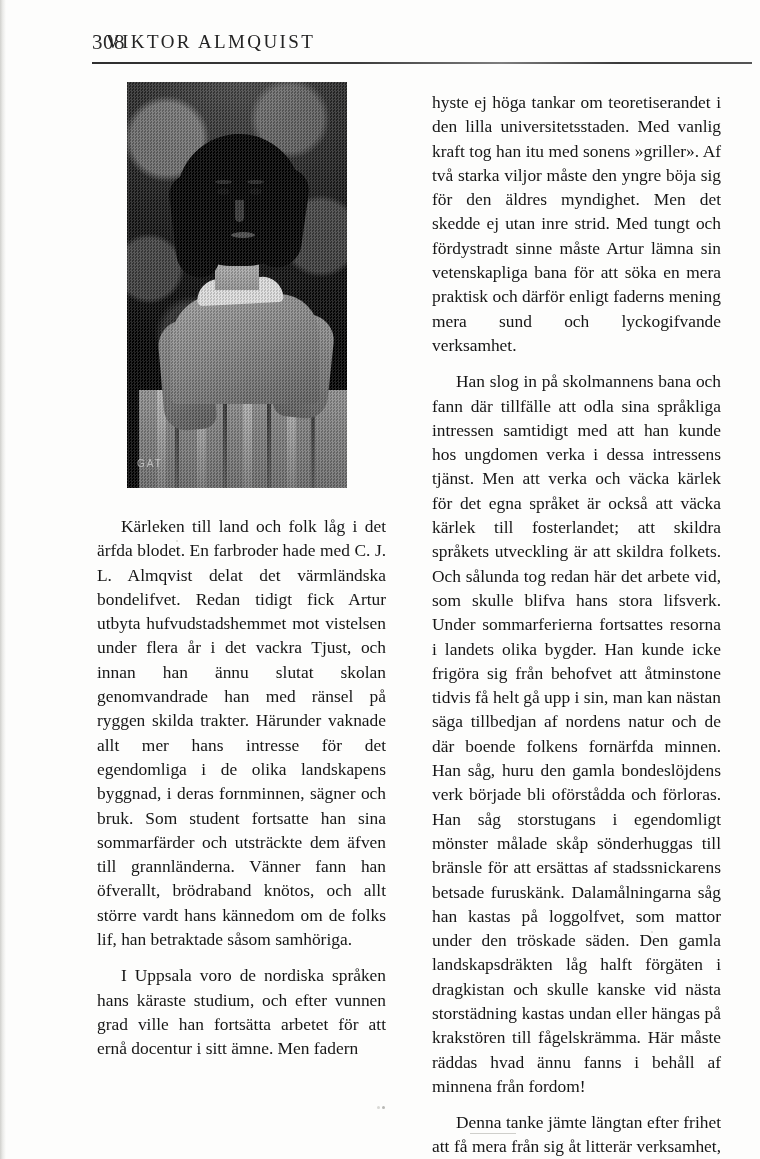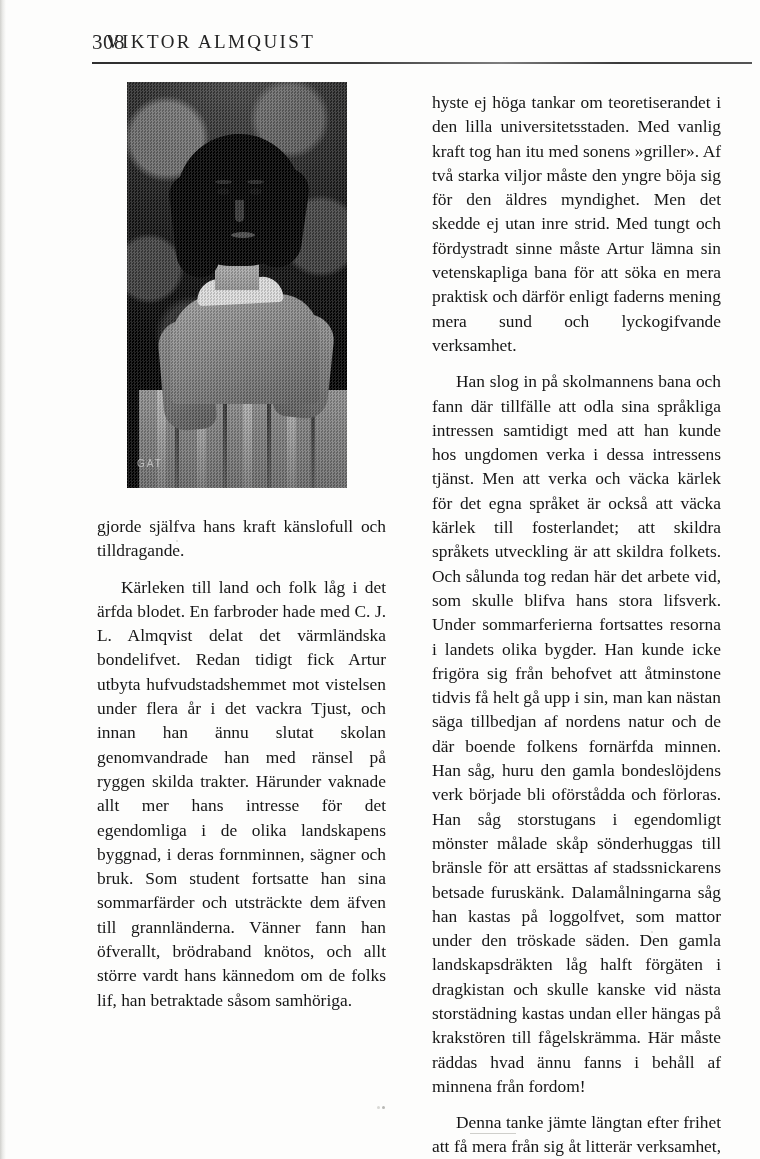--- a/index.html
+++ b/index.html
@@ -345,22 +345,22 @@
       <div class="eye eye-r"></div>
       <div class="nose"></div>
       <div class="mouth"></div>
 
       <div class="dither"></div>
       <div class="photo-sig">GAT</div>
     </div>
     <div class="caption-spacer"></div>
   </div>
 
-  <p class="noindent">gjorde själfva hans kraft känslofull och tilldragande.</p>
   <p>Kärleken till land och folk låg i det ärfda blodet. En farbroder hade med C. J. L. Almqvist delat det värmländska bondelifvet. Redan tidigt fick Artur utbyta hufvudstadshemmet mot vistelsen under flera år i det vackra Tjust, och innan han ännu slutat skolan genomvandrade han med ränsel på ryggen skilda trakter. Härunder vaknade allt mer hans intresse för det egendomliga i de olika landskapens byggnad, i deras fornminnen, sägner och bruk. Som student fortsatte han sina sommarfärder och utsträckte dem äfven till grannländerna. Vänner fann han öfverallt, brödraband knötos, och allt större vardt hans kännedom om de folks lif, han betraktade såsom samhöriga.</p>
+  <p>I Uppsala voro de nordiska språken hans käraste studium, och efter vunnen grad ville han fortsätta arbetet för att ernå docentur i sitt ämne. Men fadern</p>
 </div>
 
 <div class="col col-right">
   <p class="noindent">hyste ej höga tankar om teoretiserandet i den lilla universitetsstaden. Med vanlig kraft tog han itu med sonens »griller». Af två starka viljor måste den yngre böja sig för den äldres myndighet. Men det skedde ej utan inre strid. Med tungt och fördystradt sinne måste Artur lämna sin vetenskapliga bana för att söka en mera praktisk och därför enligt faderns mening mera sund och lyckogifvande verksamhet.</p>
   <p>Han slog in på skolmannens bana och fann där tillfälle att odla sina språkliga intressen samtidigt med att han kunde hos ungdomen verka i dessa intressens tjänst. Men att verka och väcka kärlek för det egna språket är också att väcka kärlek till fosterlandet; att skildra språkets utveckling är att skildra folkets. Och sålunda tog redan här det arbete vid, som skulle blifva hans stora lifsverk. Under sommarferierna fortsattes resorna i landets olika bygder. Han kunde icke frigöra sig från behofvet att åtminstone tidvis få helt gå upp i sin, man kan nästan säga tillbedjan af nordens natur och de där boende folkens fornärfda minnen. Han såg, huru den gamla bondeslöjdens verk började bli oförstådda och förloras. Han såg storstugans i egendomligt mönster målade skåp sönderhuggas till bränsle för att ersättas af stadssnickarens betsade furuskänk. Dalamålningarna såg han kastas på loggolfvet, som mattor under den tröskade säden. Den gamla landskapsdräkten låg halft förgäten i dragkistan och skulle kanske vid nästa storstädning kastas undan eller hängas på krakstören till fågelskrämma. Här måste räddas hvad ännu fanns i behåll af minnena från fordom!</p>
   <p>Denna tanke jämte längtan efter frihet att få mera från sig åt litterär verksamhet, bland annat för genomförande af en rättstafningsreform, dref honom</p>
 </div>
 
 <div class="footer-mark"></div>
 <div class="footer-rule"></div>

